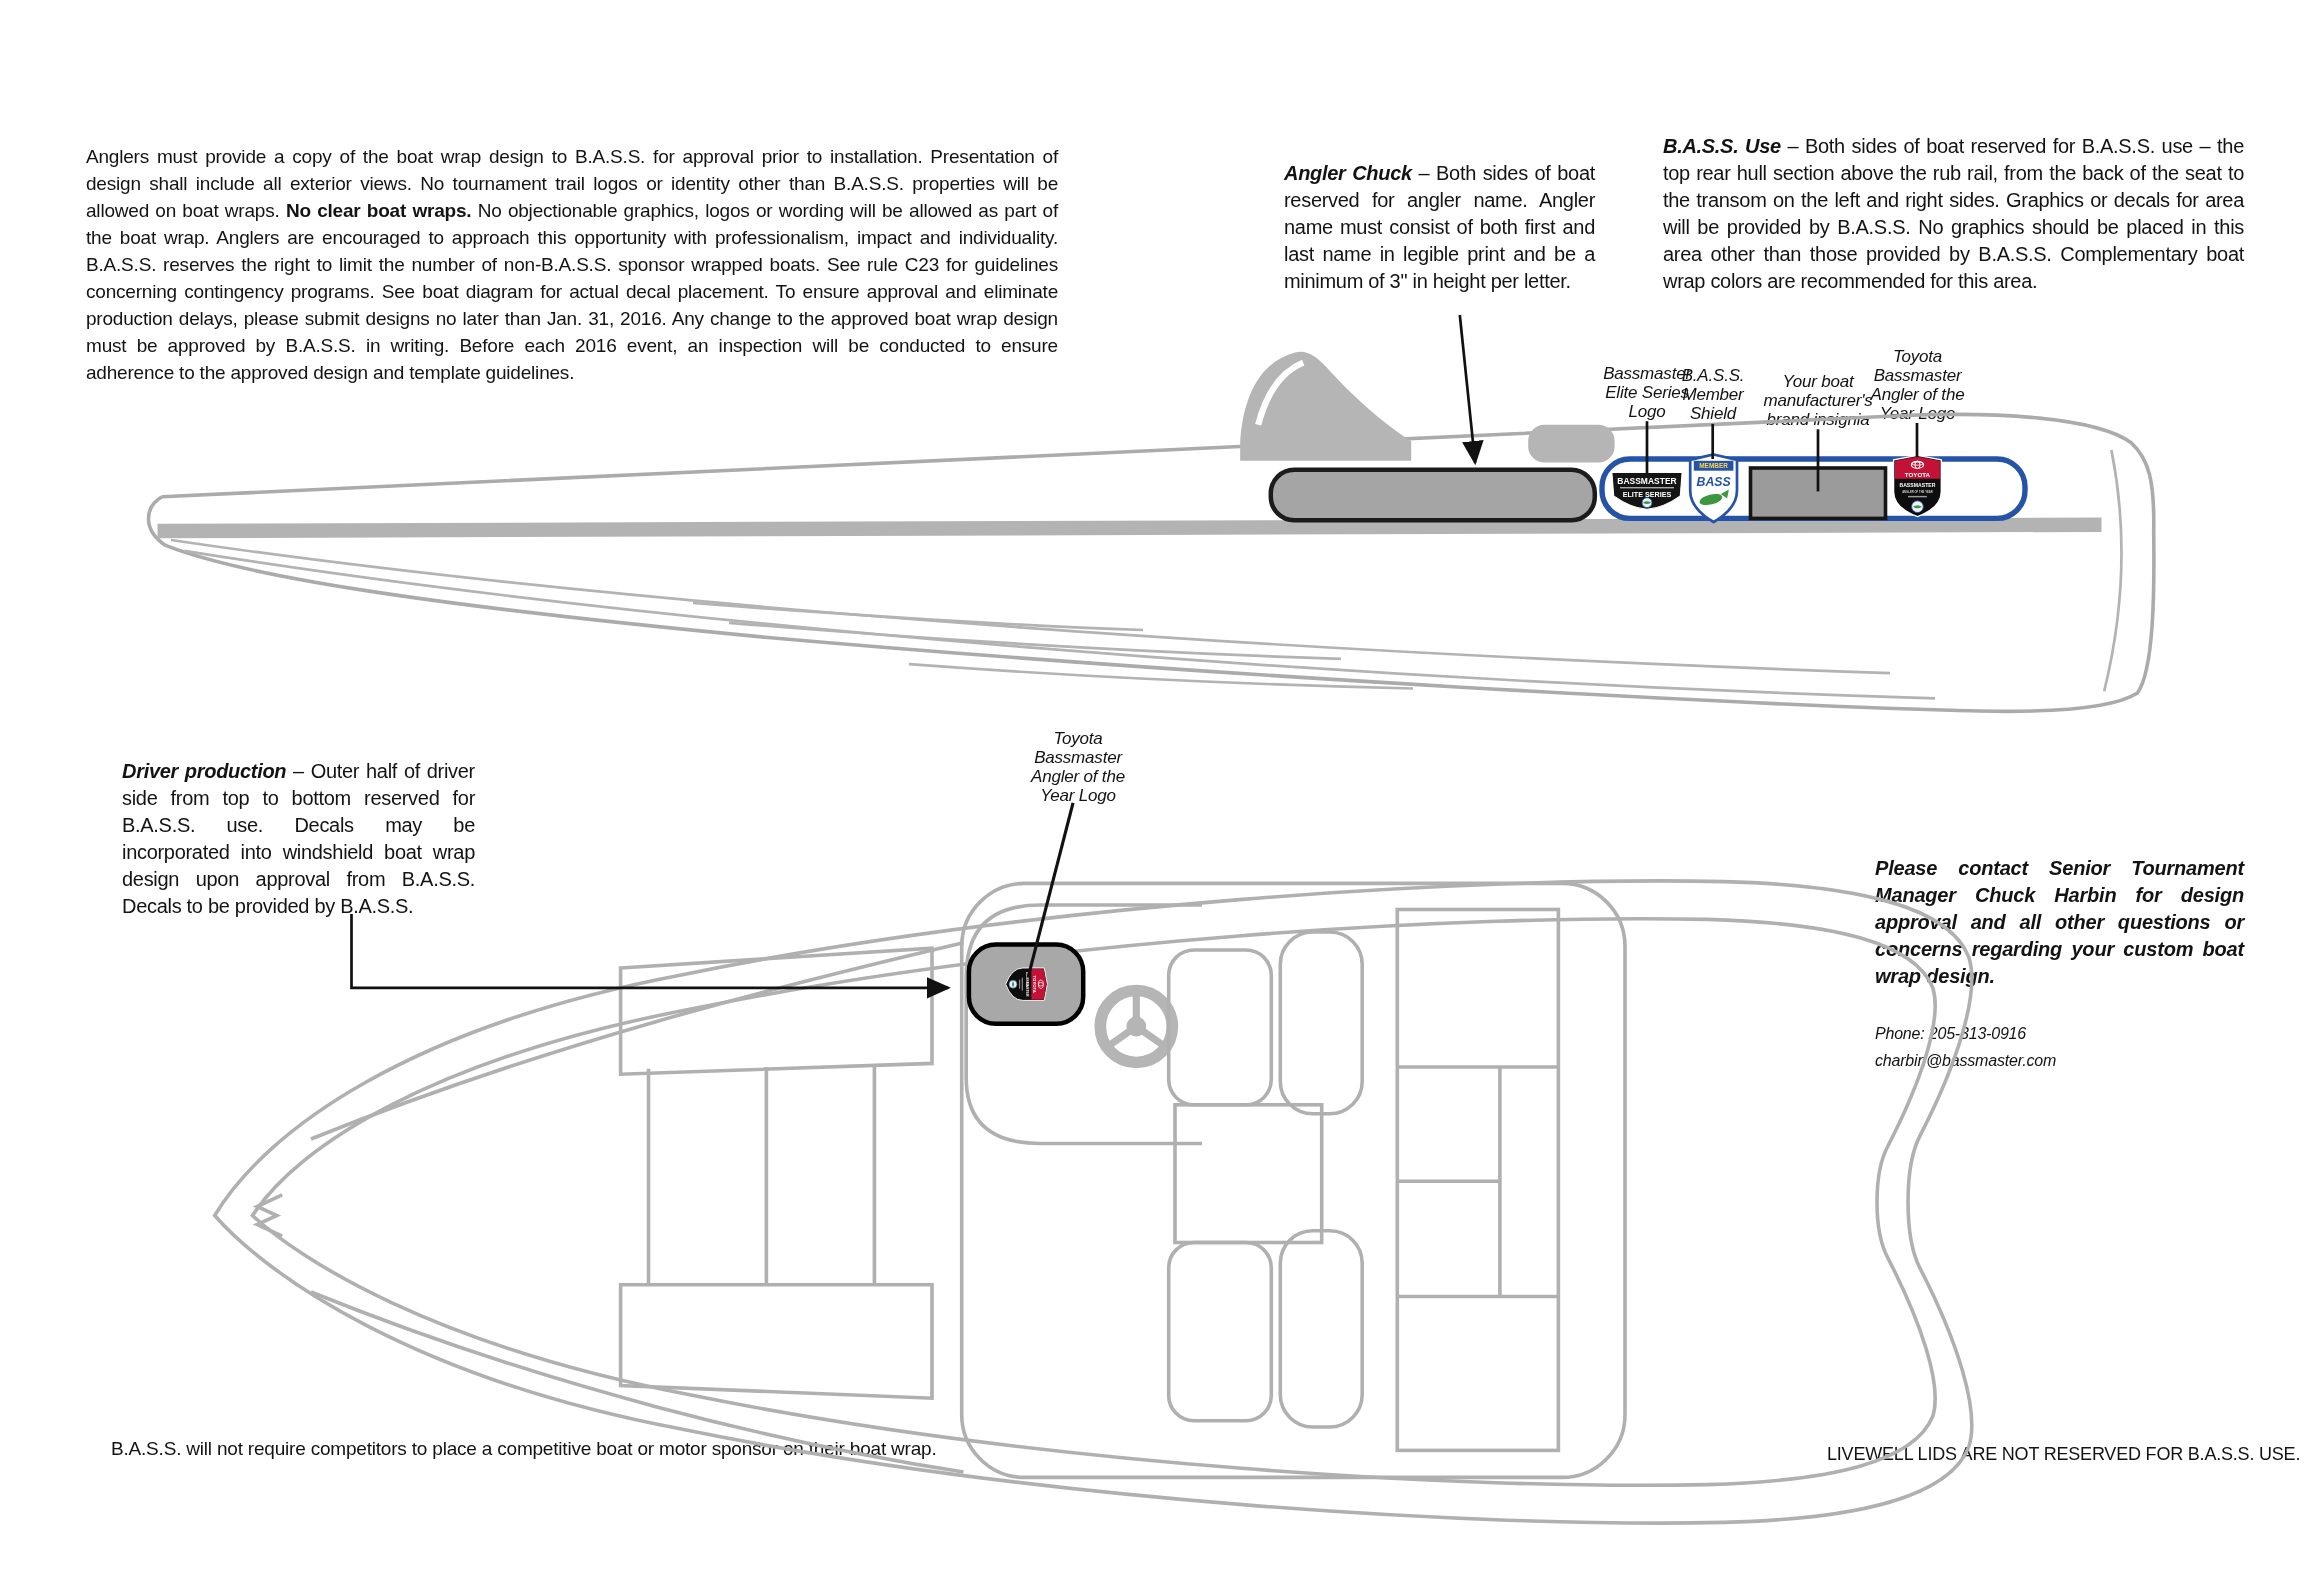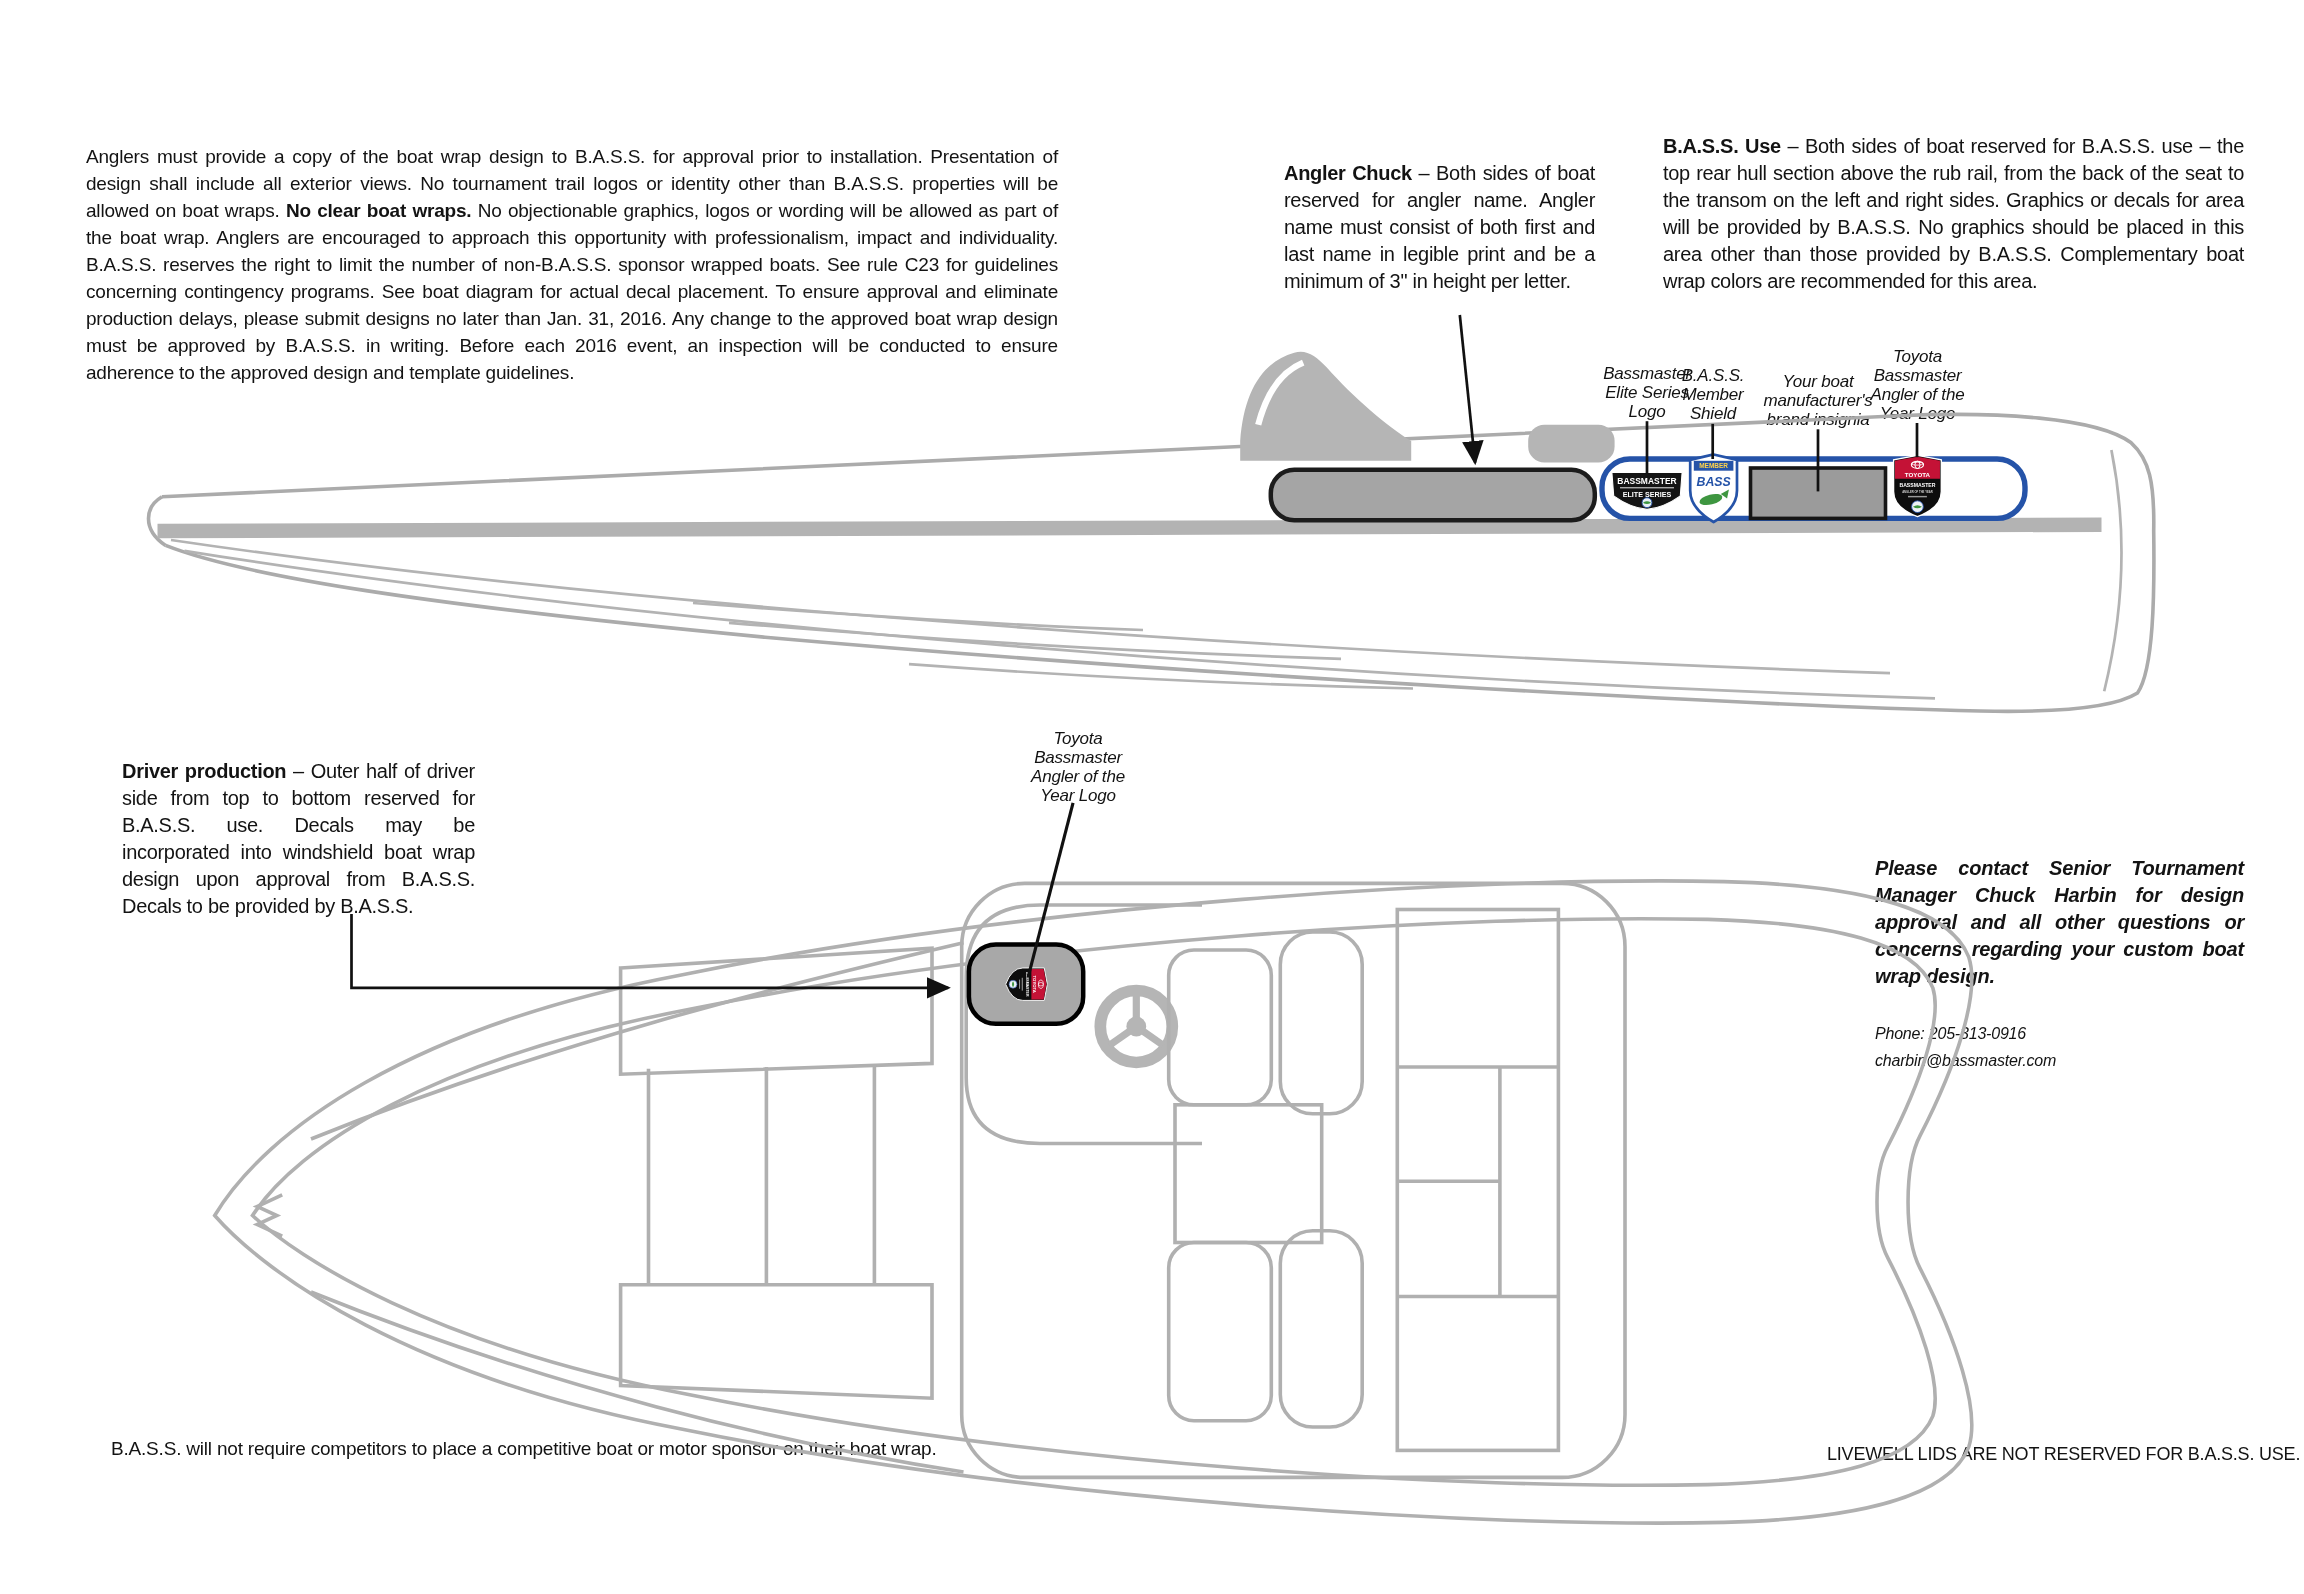--- a/index.html
+++ b/index.html
@@ -3,21 +3,21 @@
 <meta charset="utf-8">
 <style>
   html,body{margin:0;padding:0;}
   body{
     width:2304px;height:1595px;position:relative;background:#ffffff;
     font-family:"Liberation Sans", sans-serif;color:#131313;overflow:hidden;
   }
   .abs{position:absolute;}
   .para{font-size:19px;line-height:27px;text-align:justify;letter-spacing:-0.2px;margin-top:12px;}
   .note{font-size:20px;line-height:27px;text-align:justify;letter-spacing:-0.3px;}
-  .bi{font-weight:bold;}
+  .bi{font-weight:bold;font-style:italic;}
   .callout{font-size:17px;line-height:19px;font-style:italic;text-align:center;white-space:pre-line;letter-spacing:-0.2px;}
   .contact{font-size:20px;line-height:27px;font-weight:bold;font-style:italic;text-align:justify;letter-spacing:-0.2px;}
   .contact2{font-size:16px;line-height:27px;font-style:italic;letter-spacing:-0.2px;}
   .footerL{font-size:19px;letter-spacing:-0.2px;white-space:nowrap;}
   .footerR{font-size:18px;letter-spacing:-0.2px;white-space:nowrap;}
   svg{display:block;overflow:visible;}
   .oline{stroke:#ababab;stroke-width:4;fill:none;}
   .oline2{stroke:#b0b0b0;stroke-width:4;fill:none;}
   .thin{stroke:#b3b3b3;stroke-width:3;fill:none;}
   .band{stroke:#b3b3b3;stroke-width:16;fill:none;}

